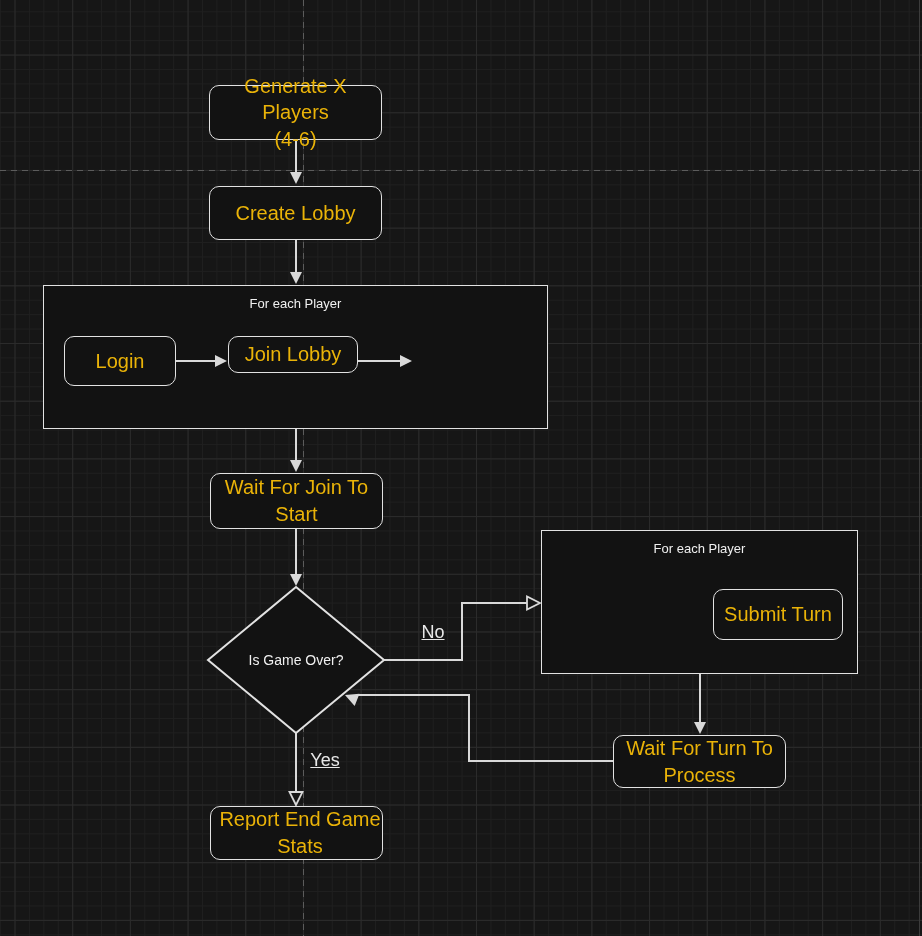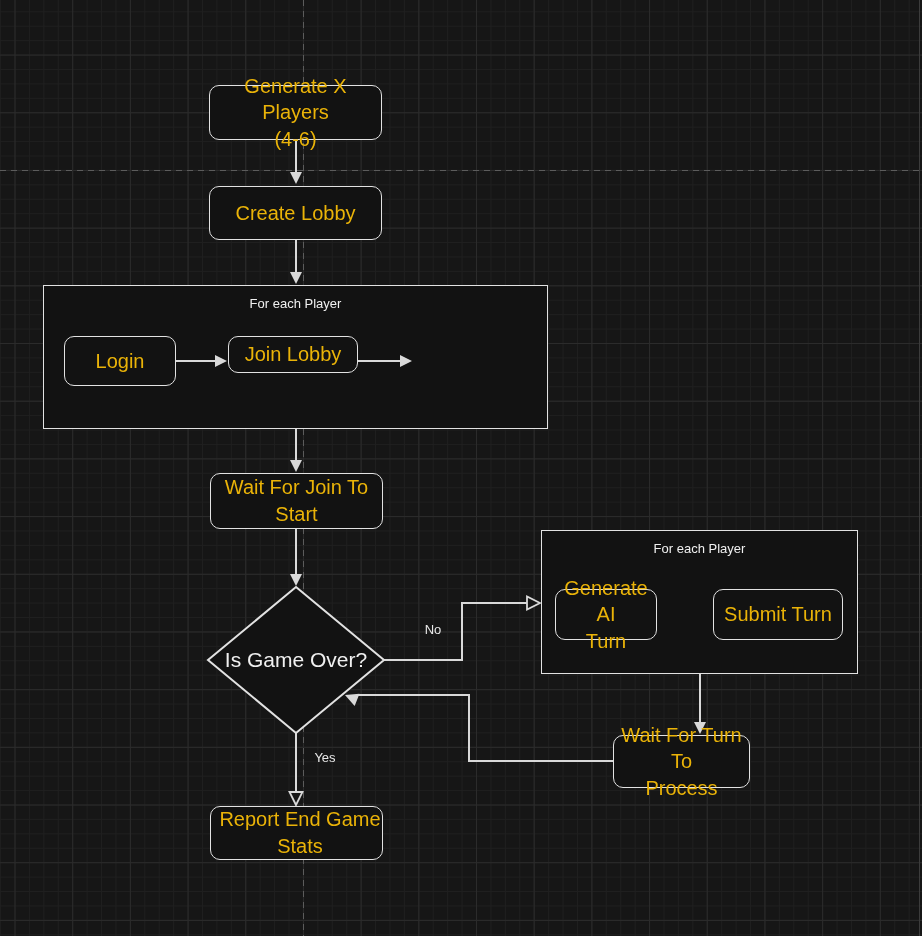--- a/index.html
+++ b/index.html
@@ -34,24 +34,24 @@
   .edges .oh{fill:#161616;stroke:#d9d9d9;stroke-width:1.8;}
   .edges .diamond{fill:#121212;stroke:#e2e2e2;stroke-width:2;}
   .node{
     position:absolute;box-sizing:border-box;background:#121212;
     border:1.6px solid #e2e2e2;border-radius:10px;color:#eab308;
     display:flex;align-items:center;justify-content:center;text-align:center;
     font-size:20px;line-height:1.33;white-space:pre-line;z-index:3;
   }
   .diamond-label{
     position:absolute;display:flex;align-items:center;justify-content:center;
-    text-align:left;color:#f0f0f0;font-size:21px;z-index:3;
+    text-align:left;color:#f0f0f0;font-size:14px;z-index:3;
   }
   .edge-label{
-    position:absolute;color:#e8e8e8;font-size:13px;z-index:4;text-align:center;
+    position:absolute;color:#e8e8e8;font-size:18px;z-index:4;text-align:center;text-decoration:underline;
   }
 </style>
 </head>
 <body>
 
 <div class="canvas">
 
   <div class="page-h"></div>
   <div class="page-v"></div>
   <div class="page-r"></div>
@@ -127,26 +127,24 @@
   <div class="node" style="left:64px;top:336px;width:112px;height:50px;">Login</div>
 
   <div class="node" style="left:228px;top:336px;width:130px;height:37px;">Join Lobby</div>
 
 
   <div class="node" style="left:210px;top:473px;width:173px;height:56px;">Wait For Join To
 Start</div>
 
   <div class="diamond-label" style="left:208px;top:587px;width:176px;height:146px;">Is Game Over?</div>
 
-  <div class="node" style="left:555px;top:589px;width:102px;height:51px;">Generate AI
-Turn</div>
 
   <div class="node" style="left:713px;top:589px;width:130px;height:51px;">Submit Turn</div>
 
-  <div class="node" style="left:613px;top:735px;width:137px;height:53px;">Wait For Turn To
+  <div class="node" style="left:613px;top:735px;width:173px;height:53px;">Wait For Turn To
 Process</div>
 
   <div class="node" style="left:210px;top:806px;width:173px;height:54px;padding-left:7px;">Report End Game
 Stats</div>
 
   <div class="edge-label" style="left:419px;top:622px;width:28px;">No</div>
 
   <div class="edge-label" style="left:308px;top:750px;width:34px;">Yes</div>
 
 </div>

